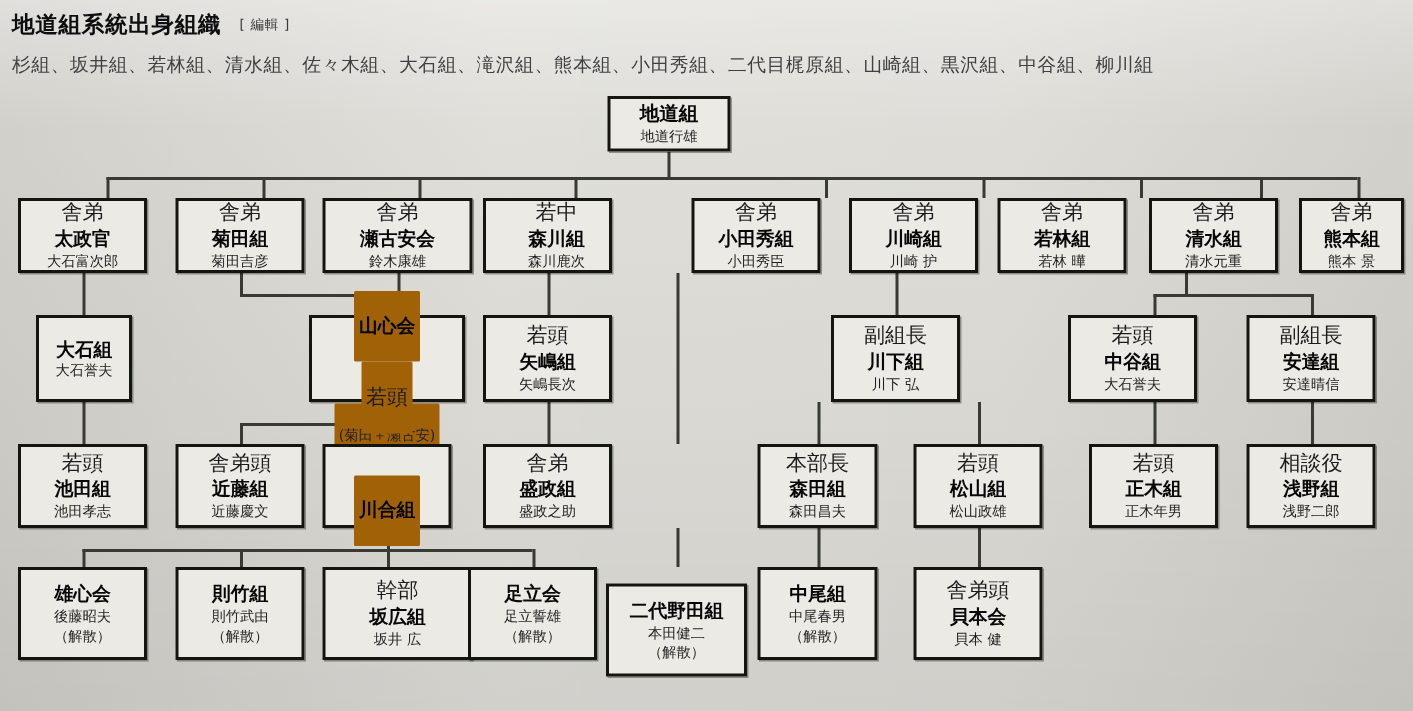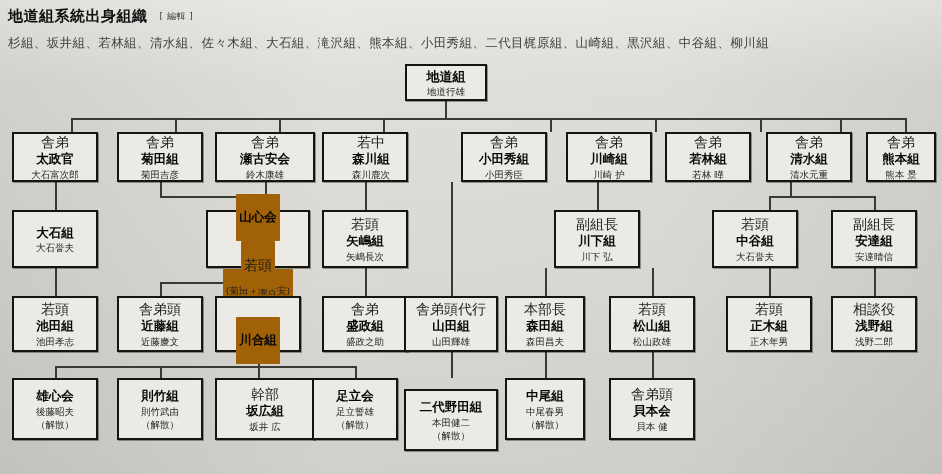--- a/index.html
+++ b/index.html
@@ -174,21 +174,21 @@
     <span class="ln ln-role">舎弟</span>
     <span class="ln ln-name">清水組</span>
     <span class="ln ln-person">清水元重</span>
   </div>
   <div class="node" style="left:866px;top:132px;width:70px;height:50px;">
     <span class="ln ln-role">舎弟</span>
     <span class="ln ln-name">熊本組</span>
     <span class="ln ln-person">熊本 景</span>
   </div>
 
-  <div class="node" style="left:12px;top:210px;width:86px;height:58px;">
+  <div class="node" style="left:24px;top:210px;width:64px;height:58px;">
     <span class="ln ln-name">大石組</span>
     <span class="ln ln-person">大石誉夫</span>
   </div>
   <div class="node hl" style="left:206px;top:210px;width:104px;height:58px;">
     <span class="ln ln-name">山心会</span>
     <span class="ln ln-person">(菊田＋瀬古安)</span>
   </div>
   <div class="node" style="left:322px;top:210px;width:86px;height:58px;">
     <span class="ln ln-role">若頭</span>
     <span class="ln ln-name">矢嶋組</span>
@@ -223,25 +223,20 @@
   <div class="node hl" style="left:215px;top:296px;width:86px;height:56px;">
     <span class="ln ln-role">若頭</span>
     <span class="ln ln-name">川合組</span>
     <span class="ln ln-person">川合康允</span>
   </div>
   <div class="node" style="left:322px;top:296px;width:86px;height:56px;">
     <span class="ln ln-role">舎弟</span>
     <span class="ln ln-name">盛政組</span>
     <span class="ln ln-person">盛政之助</span>
   </div>
-  <div class="node" style="left:404px;top:296px;width:94px;height:56px;">
-    <span class="ln ln-role">舎弟頭代行</span>
-    <span class="ln ln-name">山田組</span>
-    <span class="ln ln-person">山田輝雄</span>
-  </div>
   <div class="node" style="left:505px;top:296px;width:80px;height:56px;">
     <span class="ln ln-role">本部長</span>
     <span class="ln ln-name">森田組</span>
     <span class="ln ln-person">森田昌夫</span>
   </div>
   <div class="node" style="left:609px;top:296px;width:86px;height:56px;">
     <span class="ln ln-role">若頭</span>
     <span class="ln ln-name">松山組</span>
     <span class="ln ln-person">松山政雄</span>
   </div>

